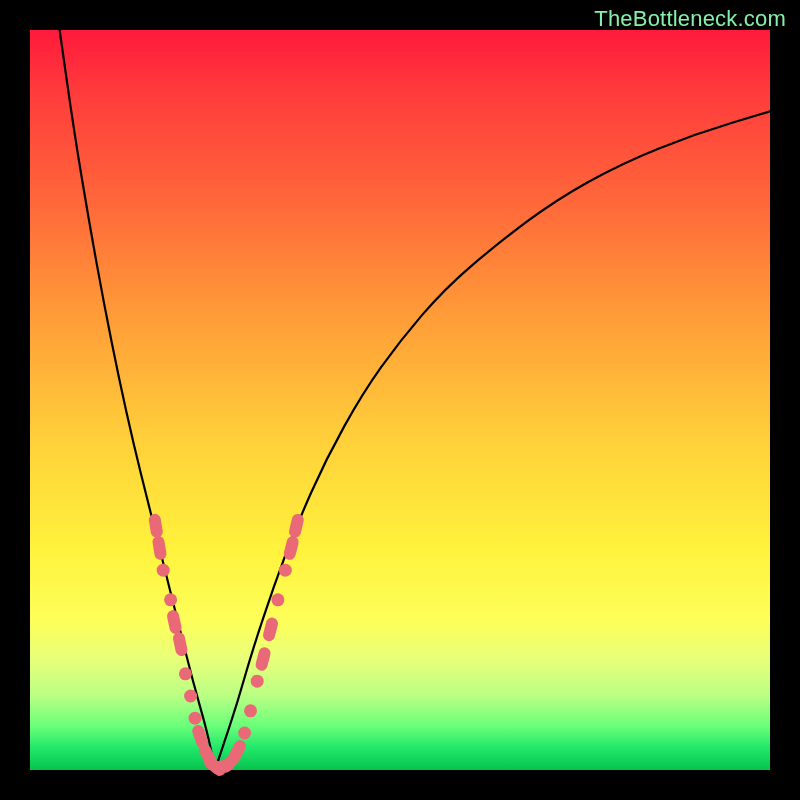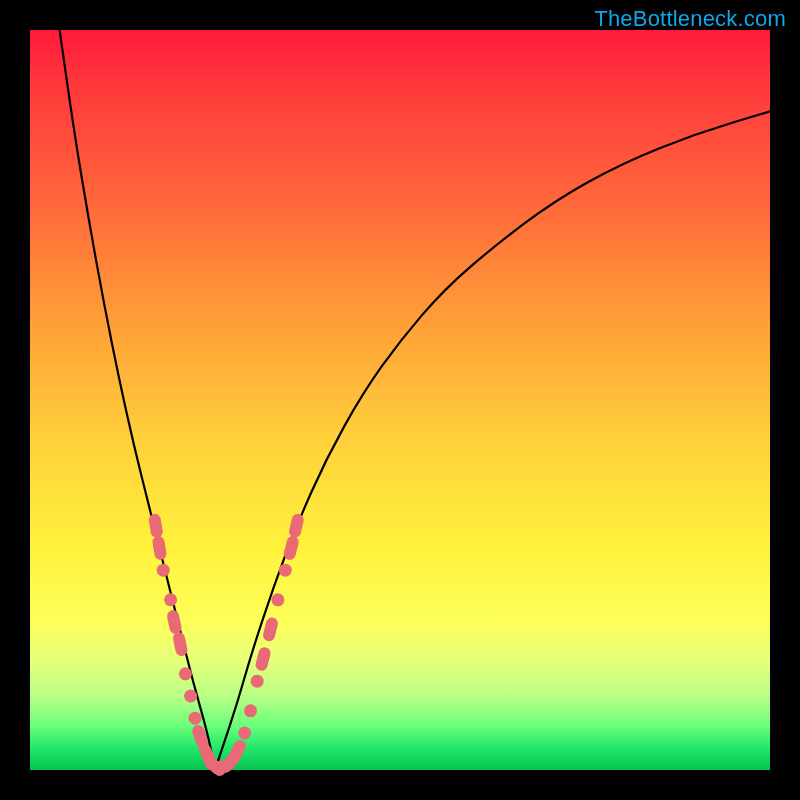--- a/index.html
+++ b/index.html
@@ -37,21 +37,21 @@
       #b9ff84 90%,
       #6bff7a 94%,
       #22e86a 97%,
       #05c34e 100%
     );
   }
   .watermark {
     position: absolute;
     top: 6px;
     right: 14px;
-    color: #0ea5e9;
+    color: #86efac;
     font-size: 22px;
     font-weight: 400;
     letter-spacing: 0.2px;
     user-select: none;
   }
   svg.curves {
     position: absolute;
     left: 0; top: 0;
     width: 740px; height: 740px;
     overflow: visible;

